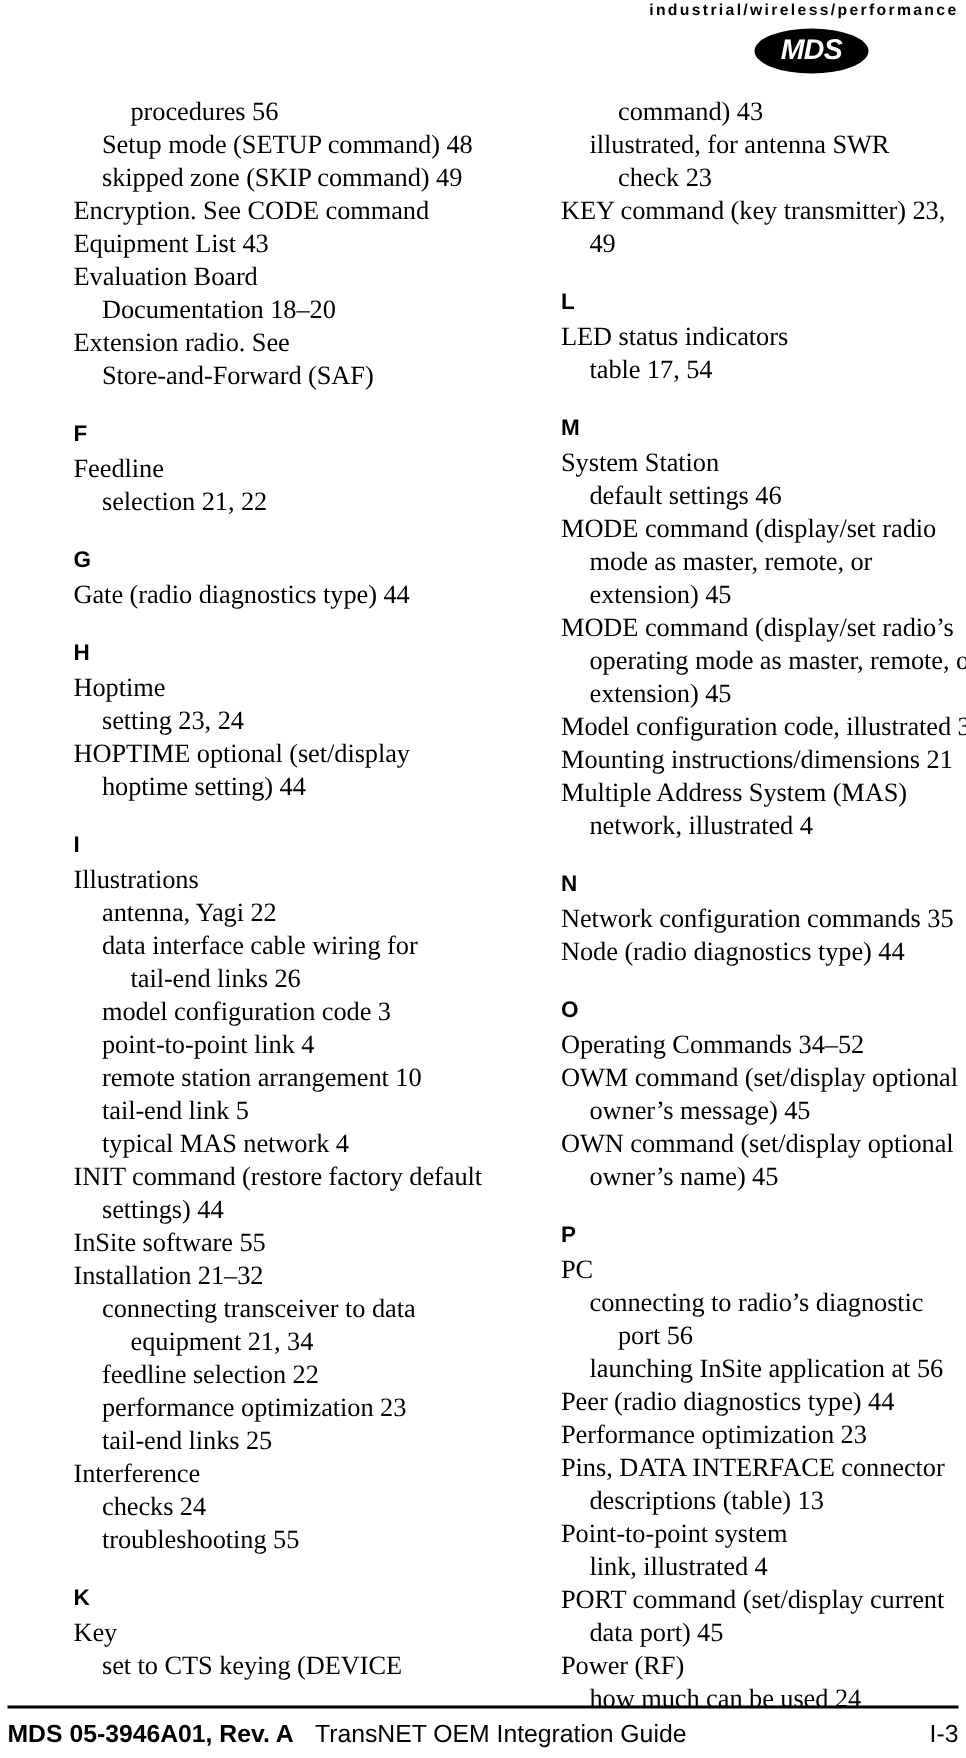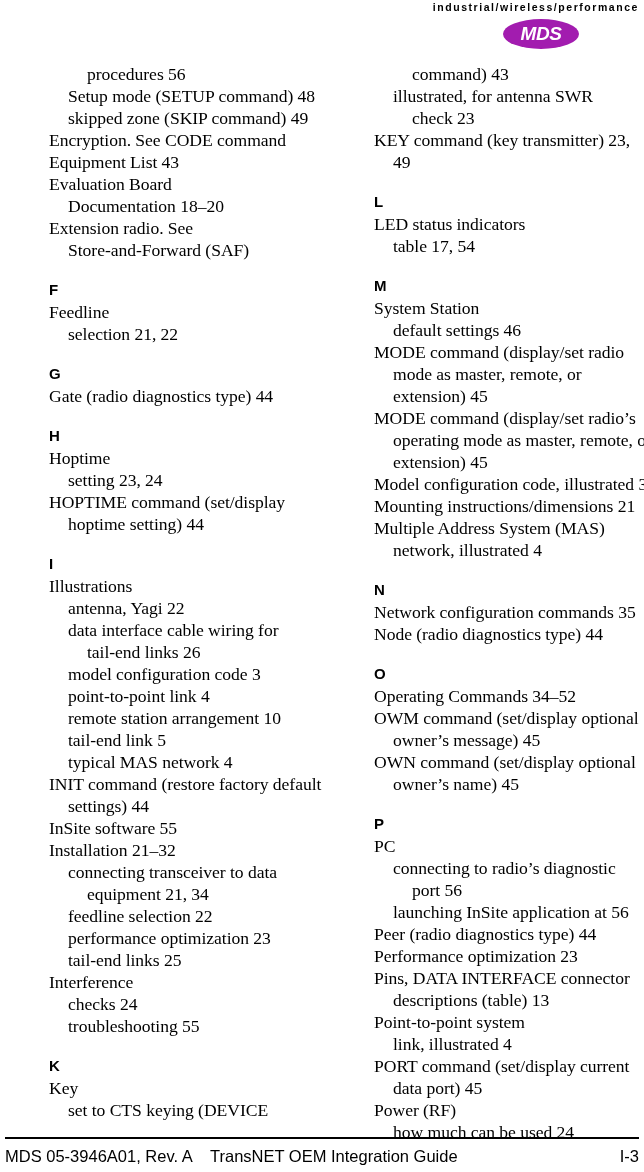--- a/index.html
+++ b/index.html
@@ -35,21 +35,21 @@
     letter-spacing: 1.55px;
     white-space: nowrap;
     color: #000000;
   }
   .logo {
     position: absolute;
     left: 503px;
     top: 19px;
     width: 76px;
     height: 30px;
-    background: #a21caf;
+    background: #000000;
     border-radius: 50%;
     display: flex;
     align-items: center;
     justify-content: center;
   }
   .logo-text {
     font-family: "Liberation Sans", sans-serif;
     font-weight: bold;
     font-style: italic;
     font-size: 19px;
@@ -113,20 +113,21 @@
     font-family: "Liberation Sans", sans-serif;
     font-size: 16.5px;
     line-height: 26px;
     color: #000000;
   }
   .footer-left {
     position: absolute;
     left: 0;
     top: 0;
     white-space: nowrap;
+    font-weight: bold;
   }
   .footer-center {
     position: absolute;
     left: 205px;
     top: 0;
     white-space: nowrap;
   }
   .footer-right {
     position: absolute;
     right: 0;
@@ -158,21 +159,21 @@
         <div class="entry lvl0">Extension radio. See</div>
         <div class="entry lvl1">Store-and-Forward (SAF)</div>
         <div class="letter">F</div>
         <div class="entry lvl0">Feedline</div>
         <div class="entry lvl1">selection  21, 22</div>
         <div class="letter">G</div>
         <div class="entry lvl0">Gate (radio diagnostics type)  44</div>
         <div class="letter">H</div>
         <div class="entry lvl0">Hoptime</div>
         <div class="entry lvl1">setting  23, 24</div>
-        <div class="entry lvl0">HOPTIME command (set/display</div>
+        <div class="entry lvl0">HOPTIME optional (set/display</div>
         <div class="entry lvl1">hoptime setting)  44</div>
         <div class="letter">I</div>
         <div class="entry lvl0">Illustrations</div>
         <div class="entry lvl1">antenna, Yagi  22</div>
         <div class="entry lvl1">data interface cable wiring for</div>
         <div class="entry lvl2">tail-end links  26</div>
         <div class="entry lvl1">model configuration code  3</div>
         <div class="entry lvl1">point-to-point link  4</div>
         <div class="entry lvl1">remote station arrangement  10</div>
         <div class="entry lvl1">tail-end link  5</div>

